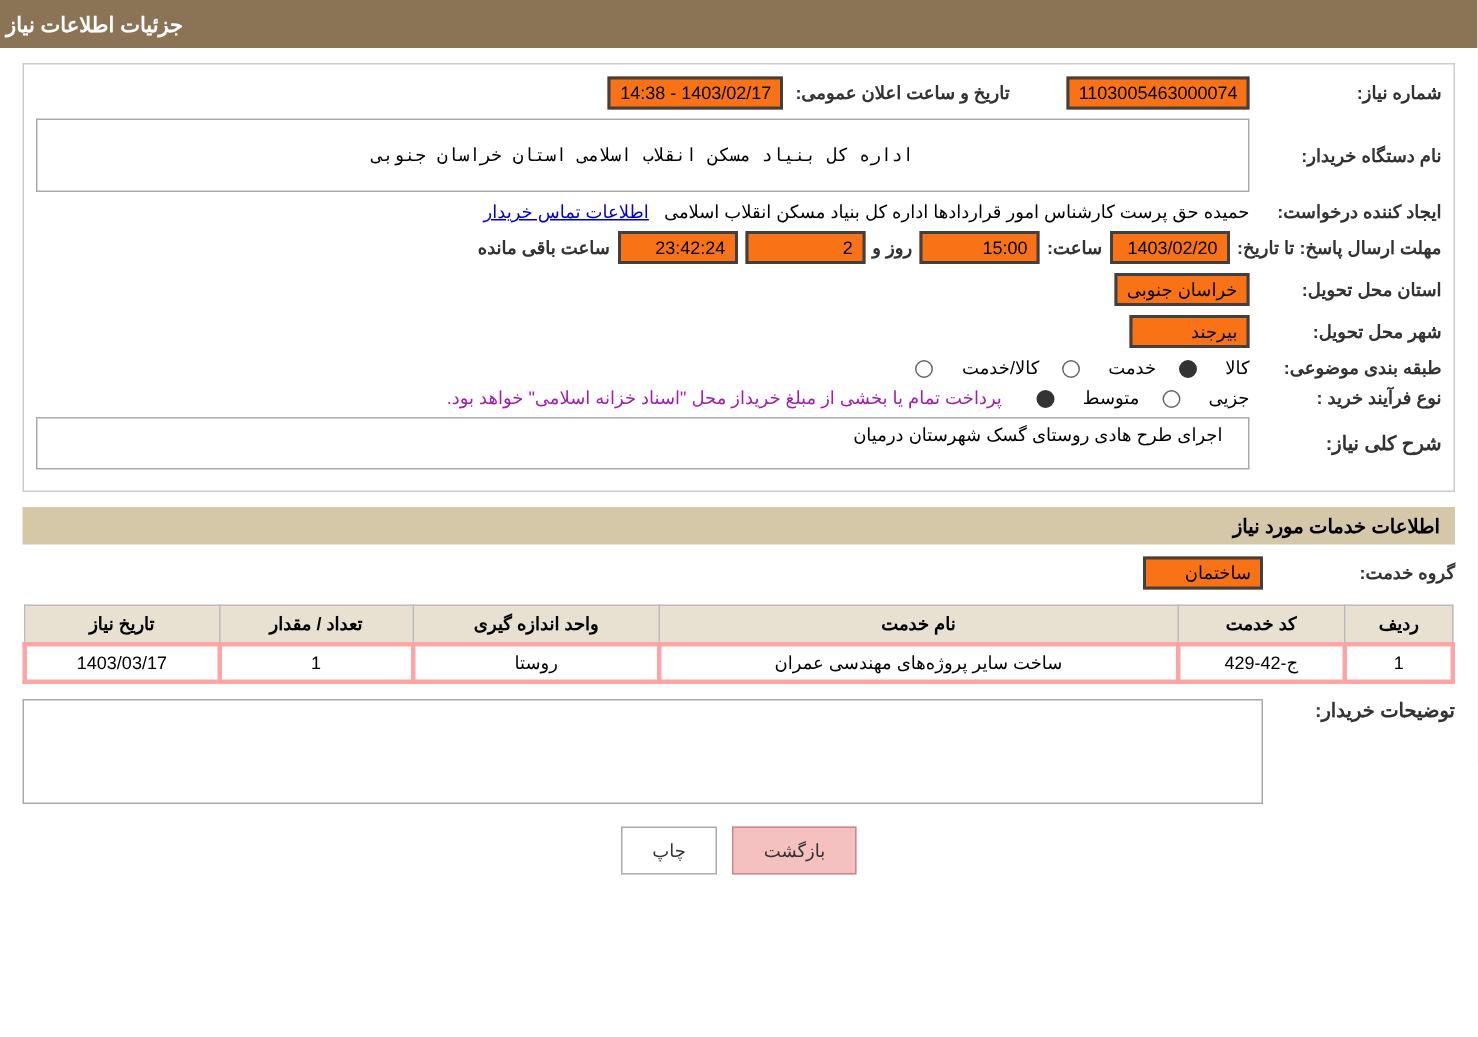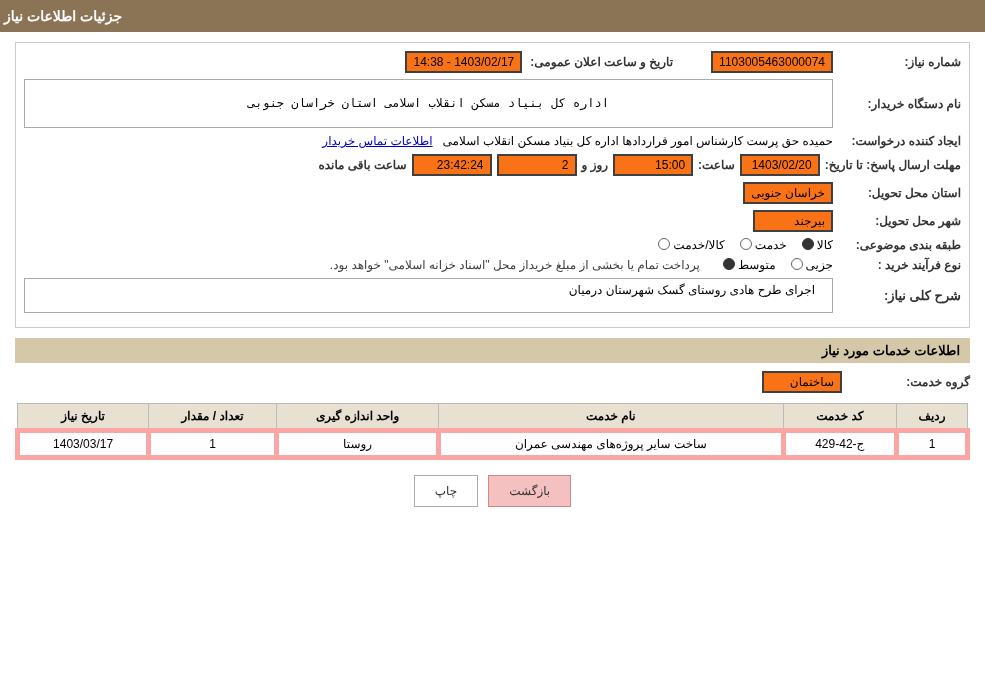--- a/index.html
+++ b/index.html
@@ -74,22 +74,22 @@
       text-align: right;
     }
     .radio-group {
       display: flex;
       align-items: center;
       gap: 15px;
       direction: rtl;
     }
     .radio-item {
       display: flex;
-      align-items: flex-start;
-      gap: 3px;
+      align-items: flex-end;
+      gap: 19px;
     }
     .radio-circle {
       width: 12px;
       height: 12px;
       border-radius: 50%;
       border: 1px solid #666;
       background: #fff;
       display: inline-block;
     }
     .radio-circle.selected {
@@ -114,21 +114,21 @@
       font-size: 12px;
     }
     th {
       background: #e8e0d0;
       border: 1px solid #bbb;
       padding: 5px 8px;
       text-align: center;
       font-weight: bold;
     }
     td {
-      border: 5px solid #fca5a5;
+      border: 3px solid #fca5a5;
       padding: 4px 8px;
       text-align: center;
       background: #fff;
     }
     .btn-row {
       display: flex;
       justify-content: center;
       gap: 10px;
       margin-top: 15px;
       padding-bottom: 15px;
@@ -243,21 +243,21 @@
         <div class="radio-group">
           <div class="radio-item">
             <span>جزیی</span>
             <span class="radio-circle"></span>
           </div>
           <div class="radio-item">
             <span>متوسط</span>
             <span class="radio-circle selected"></span>
           </div>
         </div>
-        <span style="margin-right:15px; color:#404040;">پرداخت تمام یا بخشی از مبلغ خریداز محل "اسناد خزانه اسلامی" خواهد بود.</span>
+        <span style="margin-right:15px; color:#a21caf;">پرداخت تمام یا بخشی از مبلغ خریداز محل "اسناد خزانه اسلامی" خواهد بود.</span>
       </div>
 
       <div class="info-row">
         <span class="label" style="font-weight:bold; font-size:13px;">شرح کلی نیاز:</span>
         <div style="flex:1; border:1px solid #aaa; background:#fff; padding:4px 17px; min-height:35px; text-align:right;">
           <span>اجرای طرح هادی روستای گسک شهرستان درمیان</span>
         </div>
       </div>
 
     </div>
@@ -287,20 +287,24 @@
               <td>ج-42-429</td>
               <td>ساخت سایر پروژه‌های مهندسی عمران</td>
               <td>روستا</td>
               <td>1</td>
               <td>1403/03/17</td>
             </tr>
           </tbody>
       </table>
     </div>
 
+    <div class="info-row" style="margin-top:10px; align-items:flex-start;">
+      <span class="label" style="font-weight:bold; font-size:13px;">توضیحات خریدار:</span>
+      <textarea class="textarea-box" style="flex: 1 1 0%; min-height: 70px;"></textarea>
+    </div>
 
     <div class="btn-row">
       <button class="btn btn-back">بازگشت</button>
       <button class="btn btn-print">چاپ</button>
     </div>
 
   </div>
 </div>
 
 </body></html>

